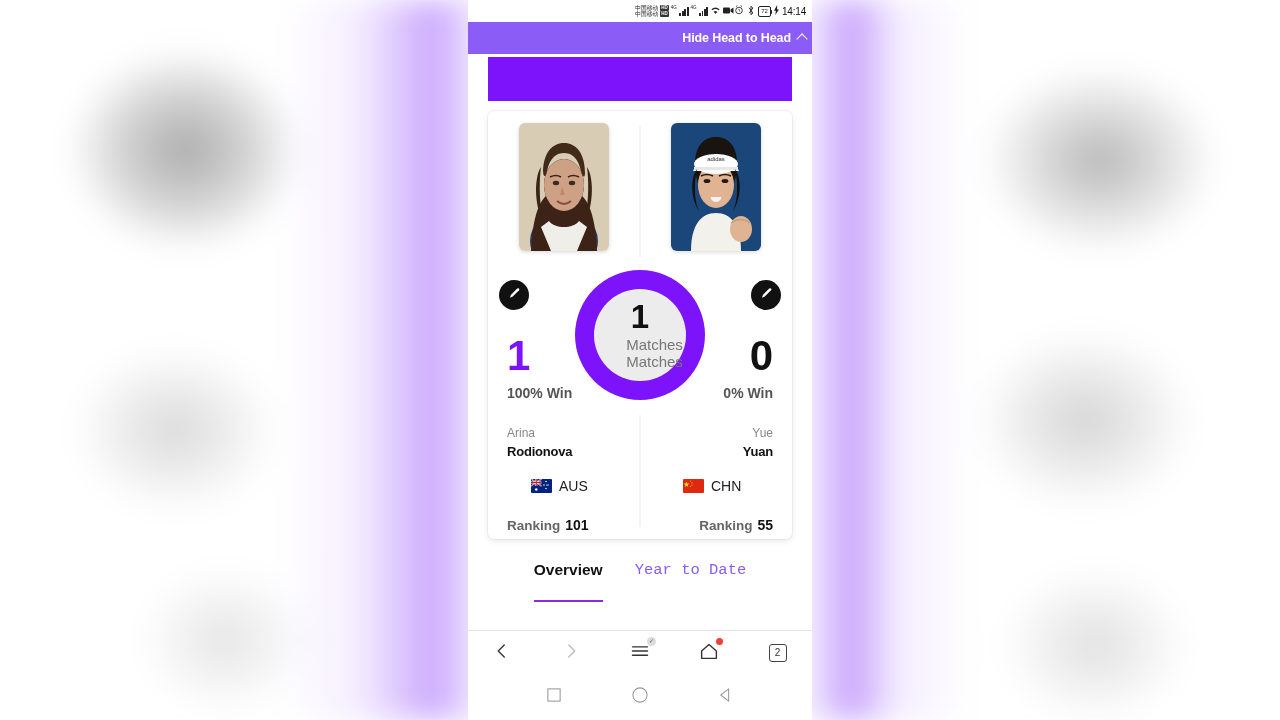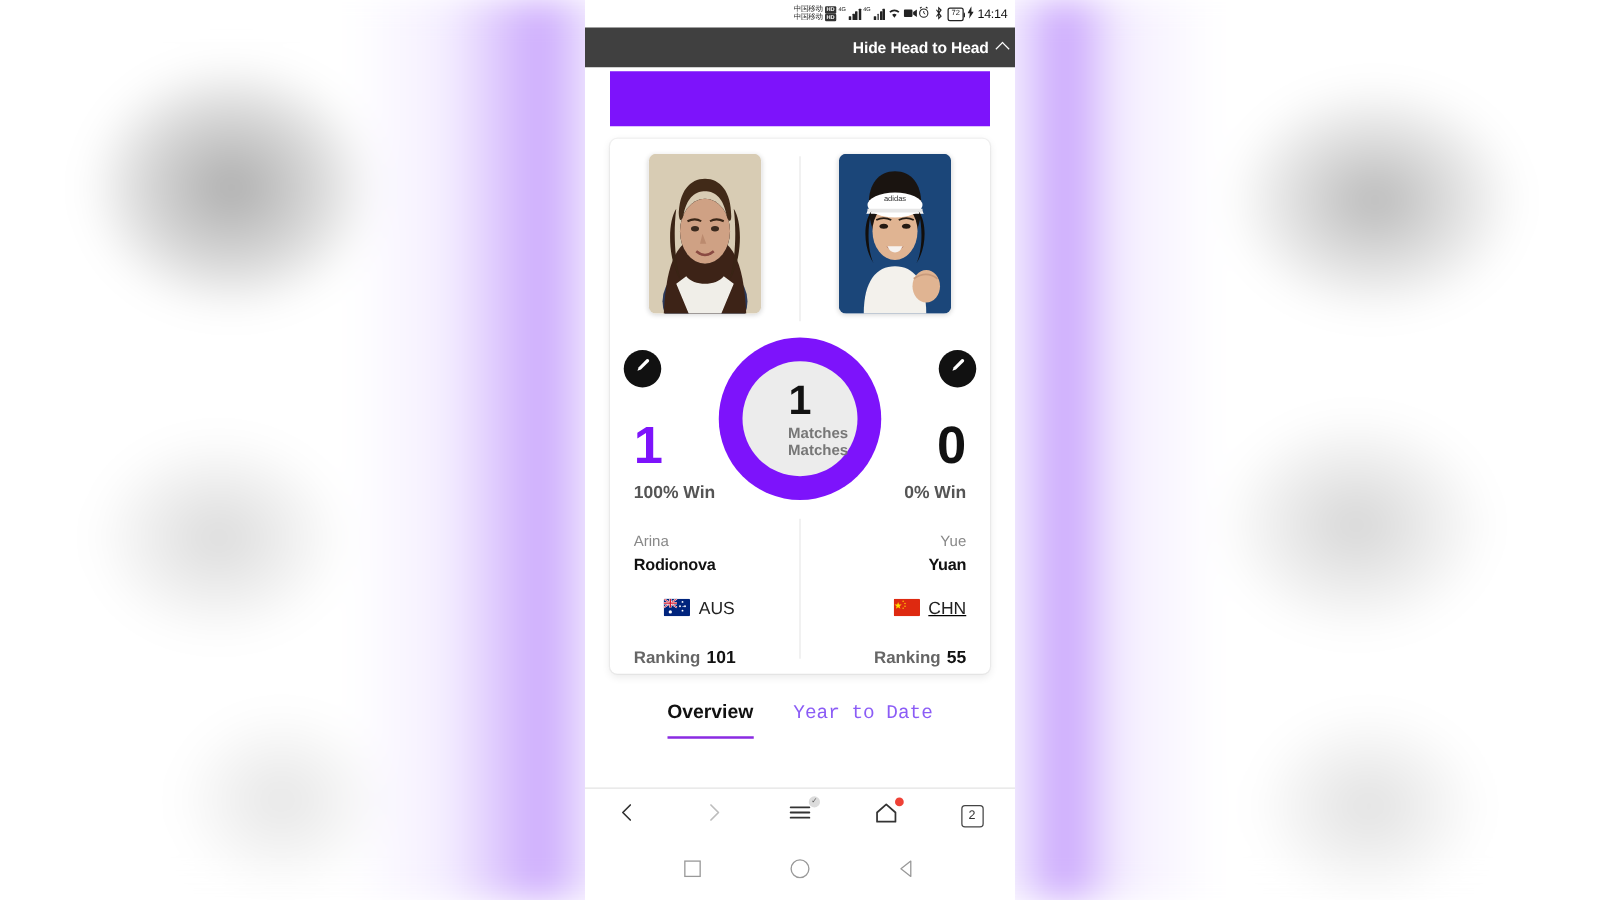--- a/index.html
+++ b/index.html
@@ -138,52 +138,52 @@
     width: 130px; height: 130px; border-radius: 50%;
     background: #7d13fb;
     display: flex; align-items: center; justify-content: center;
   }
   .ring-inner {
     width: 92px; height: 92px; border-radius: 50%;
     background: #ececec;
     display: flex; flex-direction: column; align-items: center; justify-content: center;
   }
   .ring-num { font-size: 33px; font-weight: bold; color: #111; line-height: 1; }
-  .ring-lbl { font-size: 12px; font-weight: bold; color: #777; line-height: 1.12; text-align: center; margin-top: 4px; margin-left: 29px; }
+  .ring-lbl { font-size: 15px; font-weight: normal; color: #777; line-height: 1.12; text-align: center; margin-top: 4px; margin-left: 29px; }
 
   .big-num {
     position: absolute; top: 72px; font-size: 42px; font-weight: bold; line-height: 1;
   }
   .big-num.left { left: 19px; color: #7d13fb; }
   .big-num.right { right: 19px; color: #111; }
   .win-lbl {
     position: absolute; top: 122px; font-size: 14px; font-weight: bold; color: #555;
   }
   .win-lbl.left { left: 19px; }
   .win-lbl.right { right: 19px; }
 
   
   .names { display: flex; height: 120px; position: relative; }
   .name-cell { flex: 1; padding: 10px 19px 0 19px; }
   .name-cell.right { text-align: right; }
   .first { font-size: 12px; color: #888; line-height: 1.4; }
   .last { font-size: 13px; font-weight: bold; color: #111; margin-top: 2px; letter-spacing: -.2px; }
   .ctry-row { display: flex; align-items: center; gap: 7px; margin-top: 19px; padding-left: 24px; }
-  .name-cell.right .ctry-row { justify-content: flex-end; text-decoration: underline; }
+  .name-cell.right .ctry-row { justify-content: flex-start; }
   .flag { width: 21px; height: 14px; display: block; border-radius: 1px; }
   .ctry { font-size: 14px; color: #222; }
   .rank-row { margin-top: 23px; font-size: 13.5px; color: #666; font-weight: bold; }
   .rank-row b { color: #111; margin-left: 5px; font-size: 14px; }
 
   
   #tabs {
     display: flex; justify-content: center; gap: 32px;
     padding-top: 22px; background: #fff;
   }
-  .tab { font-size: 15.5px; padding-bottom: 10px; cursor: pointer; }
+  .tab { font-size: 15.5px; padding-bottom: 21px; cursor: pointer; }
   .tab.active { color: #111; font-weight: bold; border-bottom: 2.5px solid #8a2be2; }
   .tab.inactive { color: #8b5cf6; font-family: Liberation Mono, monospace; }
 
   
   #browser-nav {
     position: absolute; left: 0; bottom: 46px; width: 100%;
     height: 44px; border-top: 1px solid #e3e3e3;
     display: flex; align-items: center; justify-content: space-around;
     background: #fff;
   }
@@ -273,21 +273,21 @@
       <span class="batt">72</span>
       <span>
         <svg width="5" height="10" viewBox="0 0 8 16">
             <path d="M5 0L0 9h3l-1 7 6-9H5z" fill="#222"></path>
           </svg>
       </span>
       <span class="sb-time">14:14</span>
     </div>
   </div>
 
-  <div id="header" style="background: #404040;">
+  <div id="header" style="background: #8b5cf6;">
     <span class="hdr-label">Hide Head to Head</span>
     <span class="chev-up"></span>
   </div>
 
   <div id="banner-wrap">
     <div id="banner" style="background: rgb(125, 19, 251);"></div>
   </div>
 
   <div id="card">
 

